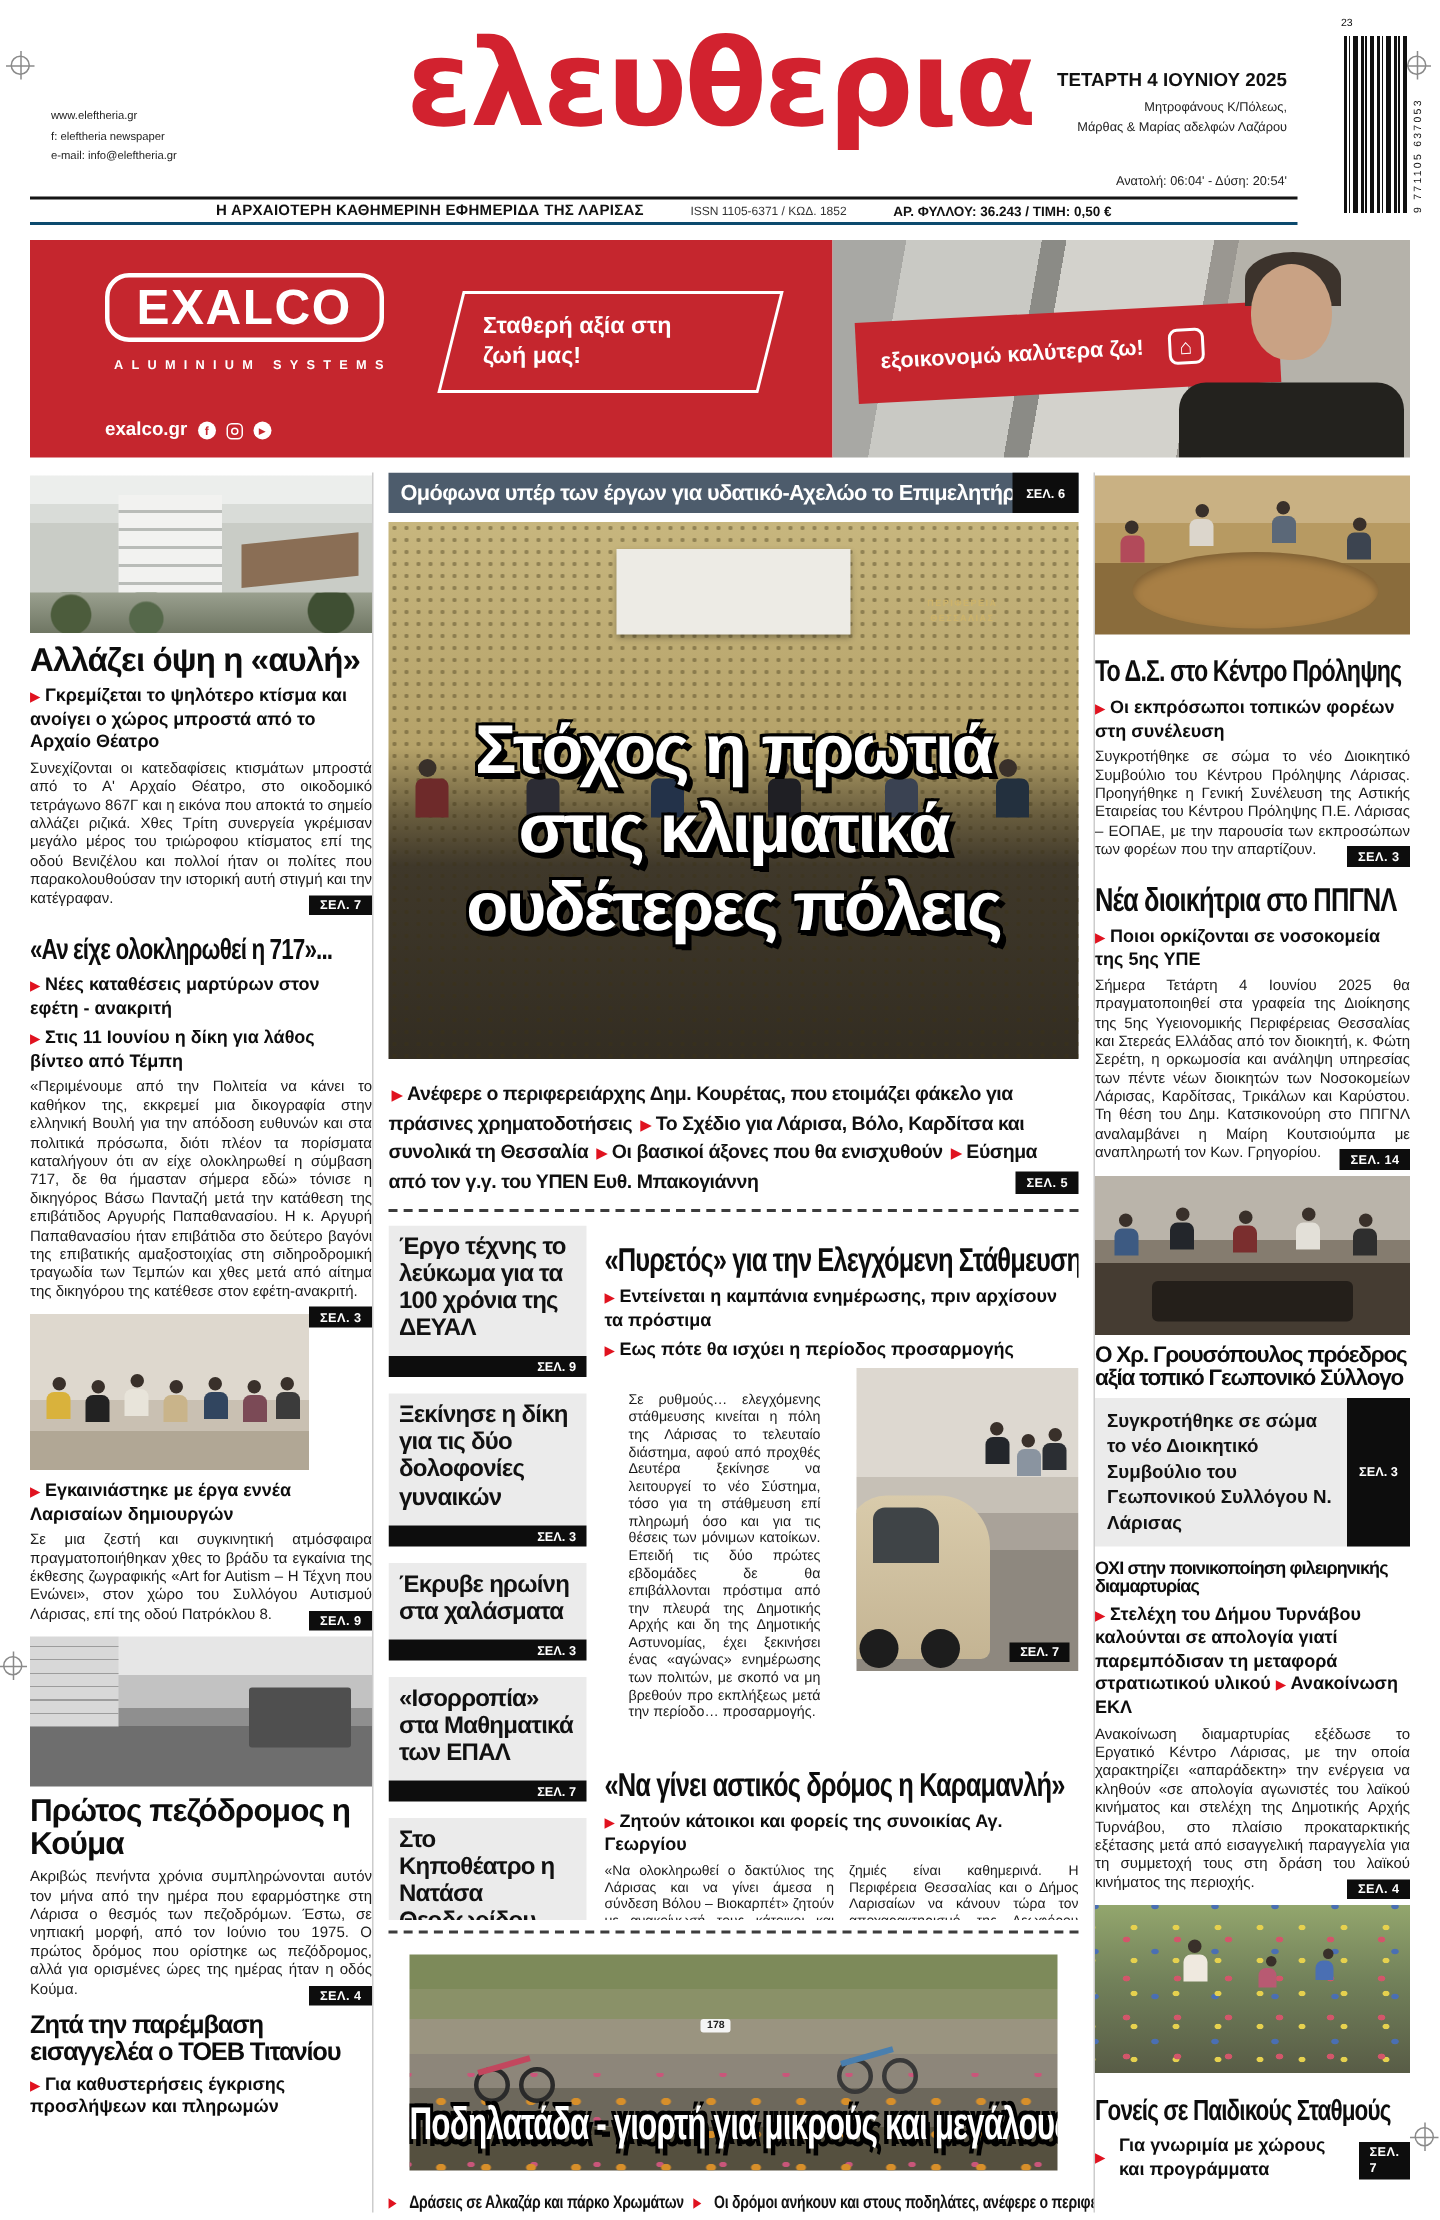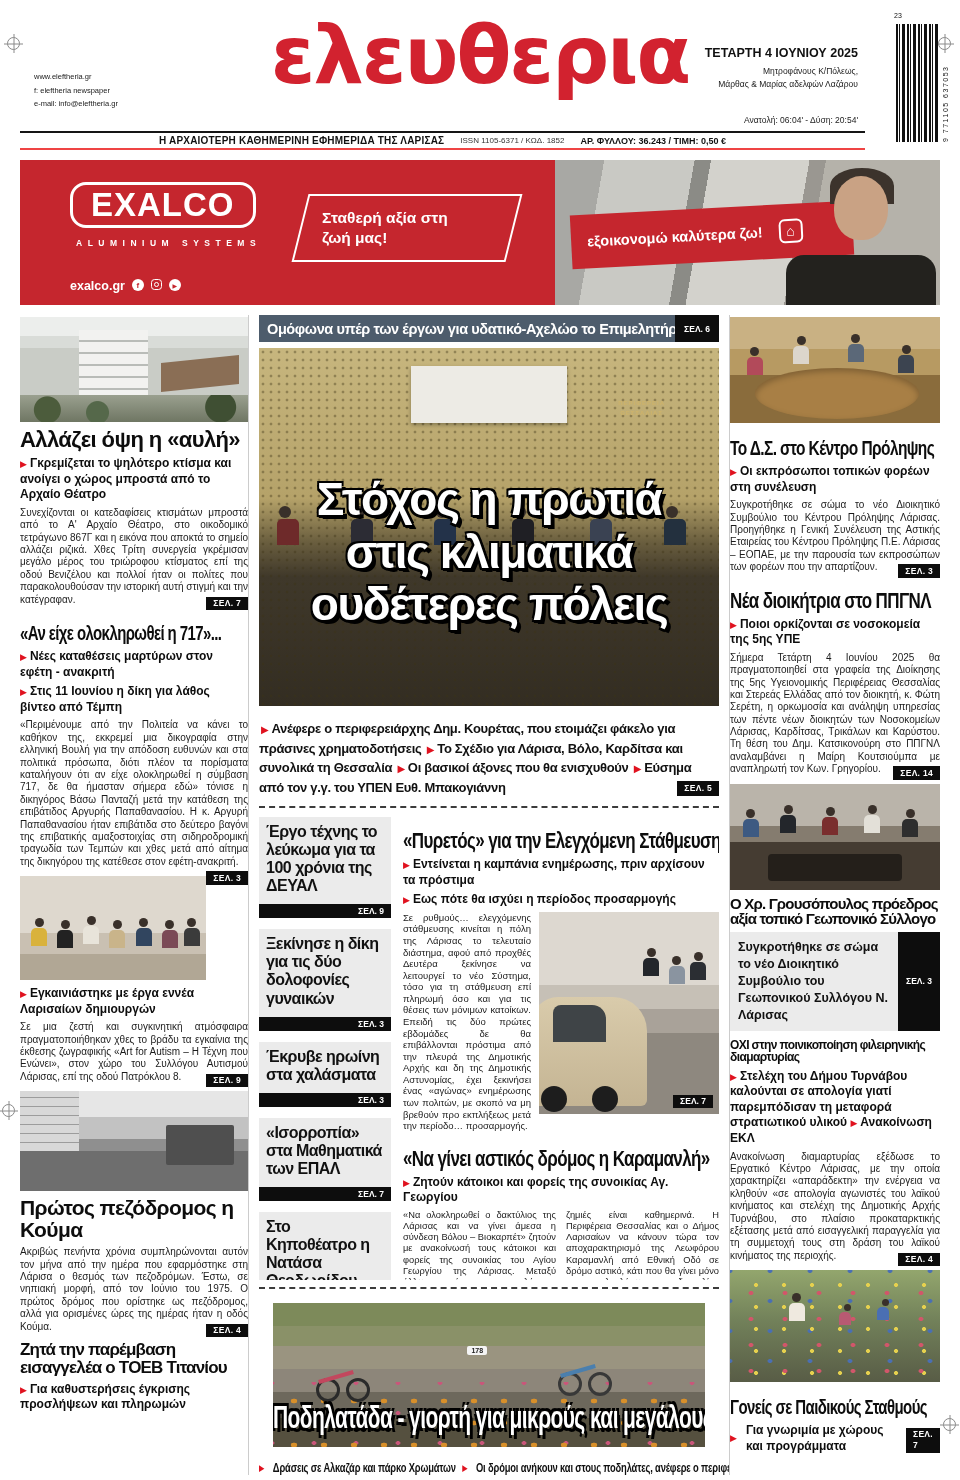--- a/index.html
+++ b/index.html
@@ -18,34 +18,34 @@
   .dateinfo{position:absolute;right:102px;top:46px;text-align:right}
   .d1{font-size:12.5px;font-weight:700;margin-bottom:5px}
   .d2{font-size:8.5px;line-height:1.55;color:#222}
   .d3{font-size:8.5px;margin-top:24px;color:#222}
   .barcode{position:absolute;right:22px;top:24px;width:42px;height:118px;
     background:repeating-linear-gradient(90deg,#111 0 2px,#fff 2px 3px,#111 3px 4px,#fff 4px 6px,#111 6px 9px,#fff 9px 11px)}
   .bcn{position:absolute;right:-11px;top:0;height:100%;writing-mode:vertical-rl;transform:rotate(180deg);
        font-size:7px;letter-spacing:1.5px;color:#111}
   .bct{position:absolute;left:-2px;top:-12px;font-size:7px;color:#111}
   .ruleband{position:absolute;left:20px;top:131px;width:845px;height:15px;border-top:2px solid #151515;
-    border-bottom:2px solid #ef4444;display:flex;align-items:center;justify-content:center;gap:16px;box-sizing:content-box}
+    border-bottom:2px solid #0c4a6e;display:flex;align-items:center;justify-content:center;gap:31px;box-sizing:content-box}
   .tag{font-size:10px;font-weight:700;letter-spacing:.2px}
   .issn{font-size:8px;color:#333}
   .issue{font-size:9px;font-weight:700}
   
   .ex{position:absolute;left:20px;top:160px;width:920px;height:145px;display:flex}
   .exr{flex:0 0 535px;background:var(--exalco-red,#c5262e);position:relative;color:#fff;overflow:hidden}
   .exlogo{position:absolute;left:50px;top:22px;border:3px solid #fff;border-radius:16px;padding:1px 18px;
           font-size:33px;font-weight:800;letter-spacing:1px}
   .exsub{position:absolute;left:56px;top:78px;font-size:8.5px;letter-spacing:5.5px;font-weight:700}
   .exslog{position:absolute;left:280px;top:34px;width:210px;height:64px;border:2px solid #fff;
           transform:skewX(-14deg);display:flex;align-items:center}
   .exslog-in{transform:skewX(14deg);font-size:15.5px;font-weight:700;line-height:1.3;padding-left:20px;width:150px}
-  .exweb{position:absolute;left:50px;bottom:12px;font-size:12.5px;font-weight:700;display:flex;align-items:flex-start;gap:7px}
+  .exweb{position:absolute;left:50px;bottom:12px;font-size:12.5px;font-weight:700;display:flex;align-items:flex-end;gap:7px}
   .soc{width:12px;height:12px;border-radius:50%;background:#fff;color:var(--exalco-red,#c5262e);
        display:inline-flex;align-items:center;justify-content:center;font-size:8px;font-weight:800}
   .fb::before{content:"f"}
   .ig{background:transparent;border:1.5px solid #fff;border-radius:3.5px;width:9px;height:9px}
   .ig::before{content:"";width:3.5px;height:3.5px;border:1px solid #fff;border-radius:50%}
   .yt::before{content:"▶";font-size:6px}
   .exp{flex:1;position:relative;overflow:hidden;
     background:linear-gradient(100deg,#a8a8a4 0 12%,#c9c9c4 12% 34%,#8b8b86 34% 38%,#d3d2cc 38% 62%,#9a9791 62% 66%,#b5b2aa 66%)}
   .exribbon{position:absolute;left:16px;top:48px;width:282px;height:54px;background:var(--exalco-red,#c5262e);
     transform:rotate(-3deg);display:flex;align-items:center;gap:16px;padding:0 16px;color:#fff;
@@ -118,21 +118,21 @@
   .leadk .arr{font-size:10px;margin:0 3px 0 2px}
   .dash{border:0;border-top:2px dashed #3c3c3c;margin:7px 0;flex:0 0 auto}
   
   .midrow{display:flex;gap:12px;flex:1;overflow:hidden;margin-top:2px;min-height:0}
   .briefs{flex:0 0 132px}
   .brief{margin-bottom:11px}
   .bt{background:#ebebeb;padding:6px 7px 9px;font-size:16px;font-weight:800;line-height:1.13;letter-spacing:-.5px}
   .bb{background:#0d0d0d;color:#fff;text-align:right;font-size:8.5px;font-weight:700;padding:2px 7px}
   .artcol{flex:1;min-width:0}
   .prow{display:flex;gap:8px;align-items:flex-start}
-  .pbody{flex:0 0 128px;width:128px;font-size:9.5px;line-height:1.22;margin:0}
+  .pbody{flex:0 0 128px;width:128px;font-size:9.5px;line-height:1.22;margin:16px}
   .parkph{flex:1;height:202px;margin:0;position:relative;overflow:hidden;
     background:linear-gradient(#ddd8d0 0 36%,#c6c0b6 36% 48%,#a9a299 48% 60%,#8e887f 60%)}
   .car{position:absolute;left:-4%;bottom:4%;width:64%;height:54%;
        background:linear-gradient(#d9cbab,#c4b493);border-radius:26px 34px 6px 6px}
   .car::before{content:"";position:absolute;left:18%;top:8%;width:46%;height:34%;background:#3f4447;border-radius:8px 14px 0 0}
   .wheel{position:absolute;width:26px;height:26px;border-radius:50%;background:#1d1d1d;bottom:-6px}
   .pgab{position:absolute;right:6px;bottom:6px;background:#0d0d0d;color:#fff;font-size:8.5px;font-weight:700;padding:1.5px 7px}
   .two{column-count:2;column-gap:10px;font-size:9.3px;line-height:1.2}
   
   .cycwrap{flex:0 0 auto;margin-top:auto}

